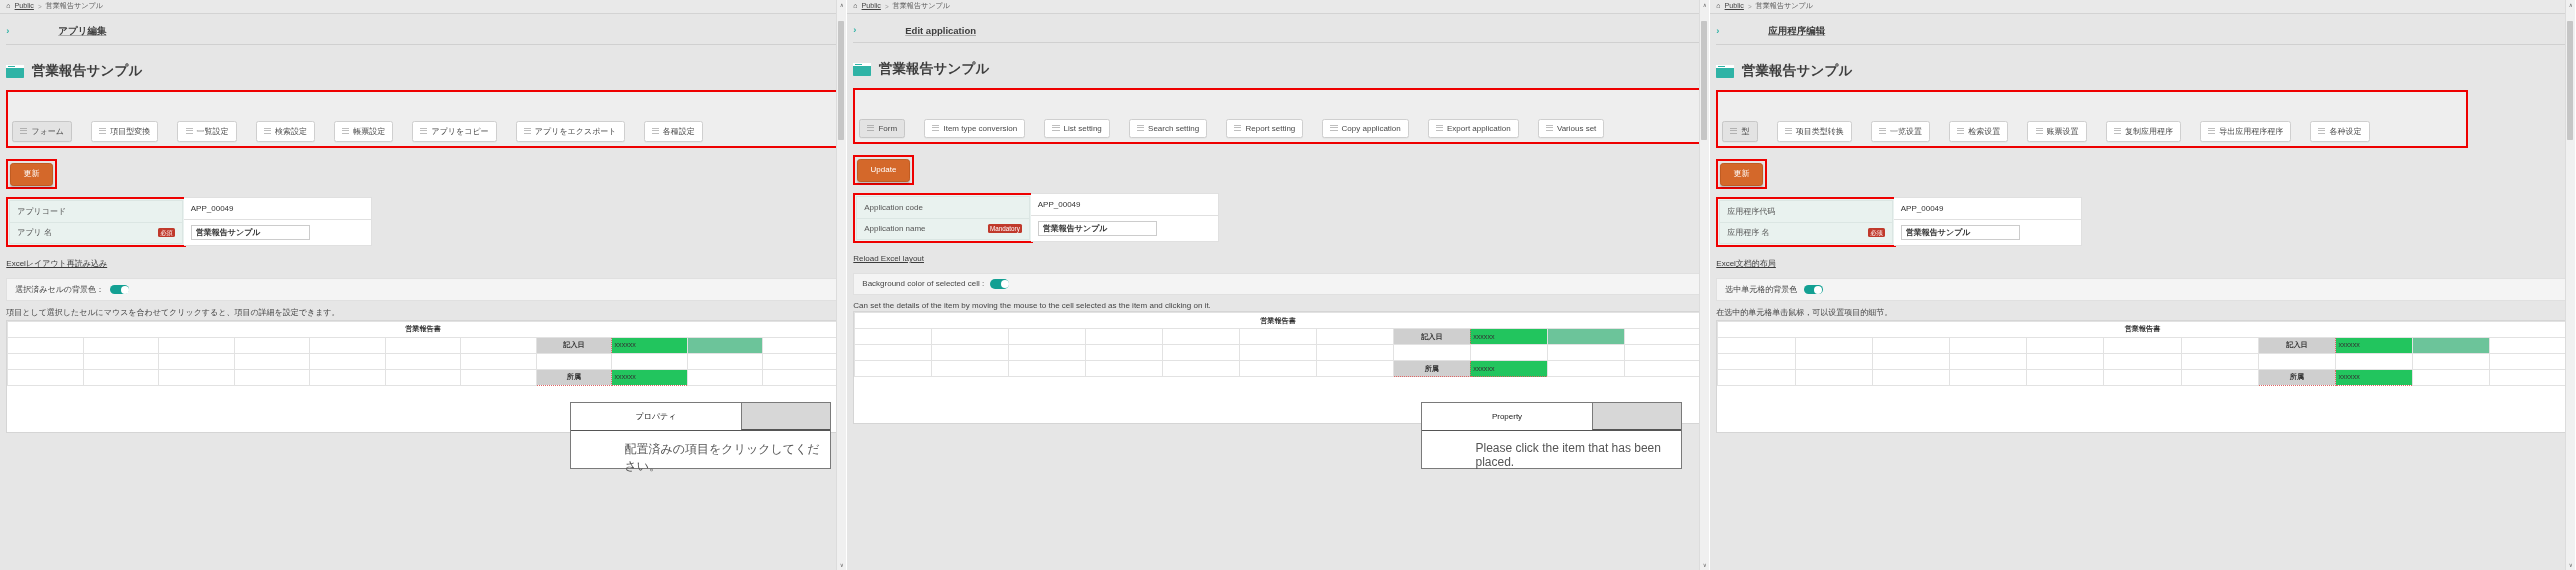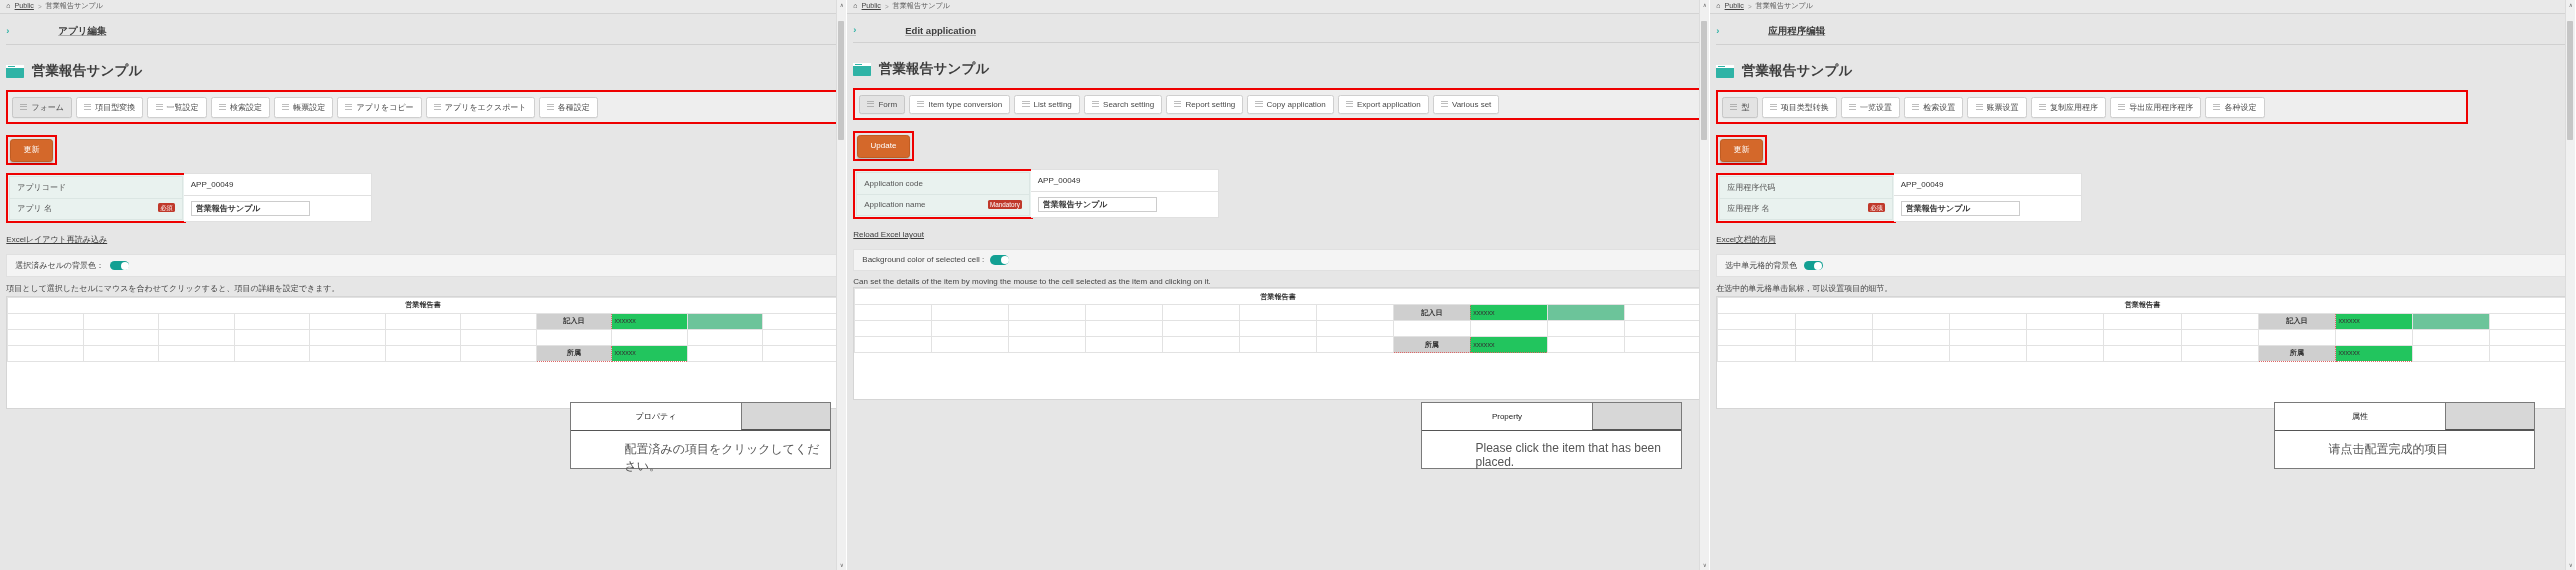--- a/index.html
+++ b/index.html
@@ -56,21 +56,21 @@
     background:#2fb3a6;
     box-shadow:0 0 0 0 transparent;
   }
   .app-title{font-size:13.5px;font-weight:bold;color:#3d3d3d;letter-spacing:0.2px;}
 
   
   .toolbar-wrap{
     position:relative;margin:0 6.3px;border:2.4px solid #ee0000;background:#eeeeee;
     padding:4.8px 4px;box-sizing:border-box;
   }
-  .toolbar{display:flex;gap:4px;align-items:flex-end;flex-wrap:nowrap;}
+  .toolbar{display:flex;gap:19px;align-items:flex-end;flex-wrap:nowrap;margin-top:24px;}
   .tbtn{
     display:inline-flex;align-items:center;gap:4px;
     background:#ffffff;border:0.8px solid #cfcfcf;border-radius:2.4px;
     padding:4px 7.1px;font-size:8px;color:#4a4a4a;white-space:nowrap;
     box-shadow:0 0.8px 0 rgba(0,0,0,.04);
   }
   .tbtn.active{background:#e3e3e3;border-color:#c7c7c7;}
   .tbtn .lines{
     display:inline-block;width:7.1px;height:6.3px;position:relative;flex:0 0 auto;opacity:.55;
   }
@@ -93,21 +93,21 @@
 
   
   .form-area{display:flex;align-items:flex-start;margin:8px 0 0 6.3px;}
   .labels-box{border:2.4px solid #ee0000;padding:0.8px;background:#eaf2f0;}
   .labels-tbl{border-collapse:collapse;}
   .labels-tbl td{
     background:#e9f2ef;border:0.8px solid #dbe6e3;
     font-size:8px;color:#555;padding:4.8px 7.1px;height:11px;white-space:nowrap;
   }
   .lab-cell{width:158px;position:relative;margin-top:46px;}
-  .lab-inner{display:flex;align-items:flex-start;justify-content:space-between;gap:4.8px;}
+  .lab-inner{display:flex;align-items:center;justify-content:space-between;gap:4.8px;}
   .req-badge{
     background:#c0392b;color:#fff;font-size:6.3px;padding:0.8px 2.4px;border-radius:1.6px;
     line-height:1.2;white-space:nowrap;
   }
   .values-col{margin-left:-1.6px;}
   .val-tbl{border-collapse:collapse;}
   .val-tbl td{
     background:#ffffff;border:0.8px solid #e0e0e0;border-left:none;
     font-size:8px;color:#333;padding:4.8px 6.3px;width:174px;height:11px;
   }
@@ -779,27 +779,20 @@
               <td></td>
           <td class="cell-label">所属</td>
           <td class="cell-val">xxxxxx</td>
           <td></td>
               <td></td>
         </tr>
       </tbody>
         </table>
     </div>
 
-    <div class="prop-pop" style="left:564px;top:402px;">
-      <div class="prop-tabs">
-        <div class="prop-tab">属性</div>
-        <div class="prop-tab-filler"></div>
-      </div>
-      <div class="prop-body">请点击配置完成的项目</div>
-    </div>
 
     <div class="mini-scroll" style="right:0;top:380px;height:190px;line-height:190px;">∧</div>
     <div class="vscroll">
       <div class="arrow up">∧</div>
       <div class="thumb"></div>
       <div class="arrow dn">∨</div>
     </div>
   </div>
 
 </div>

